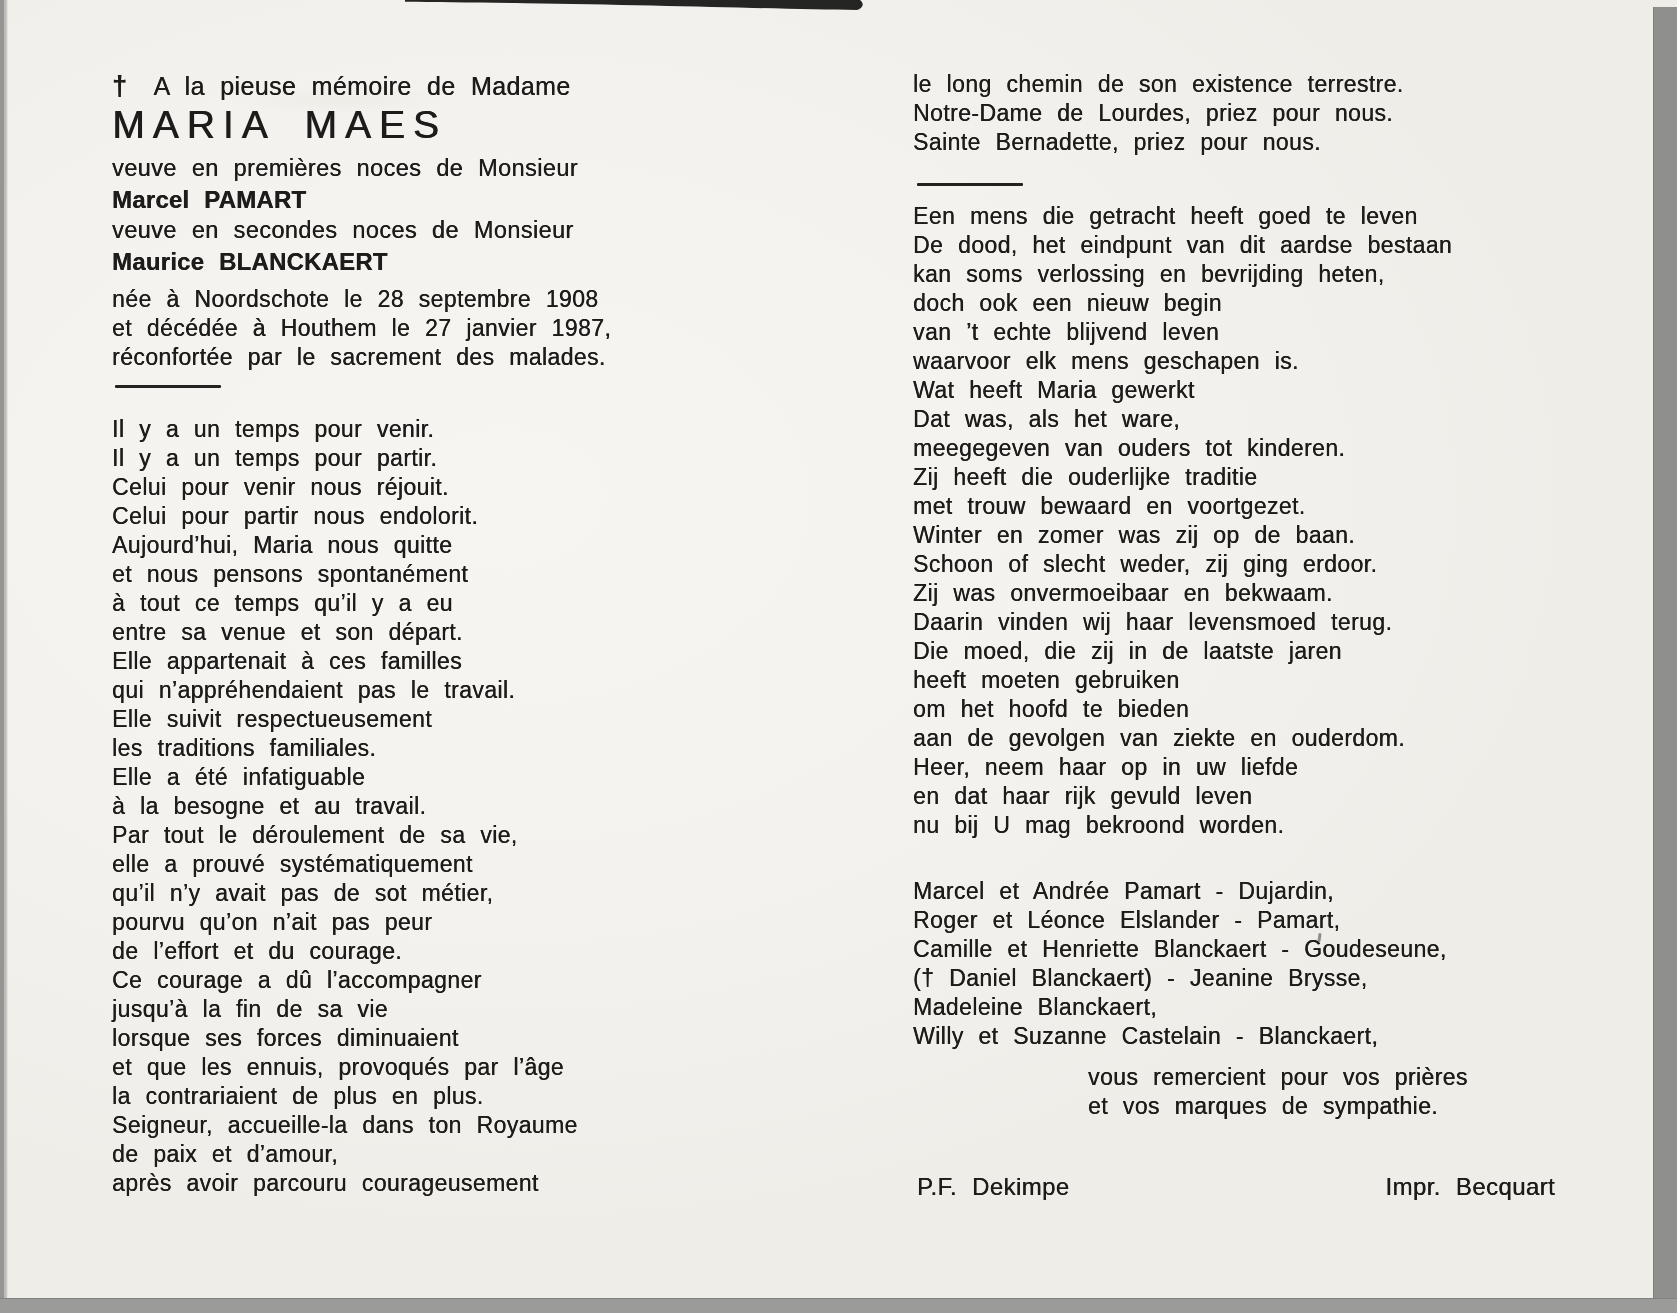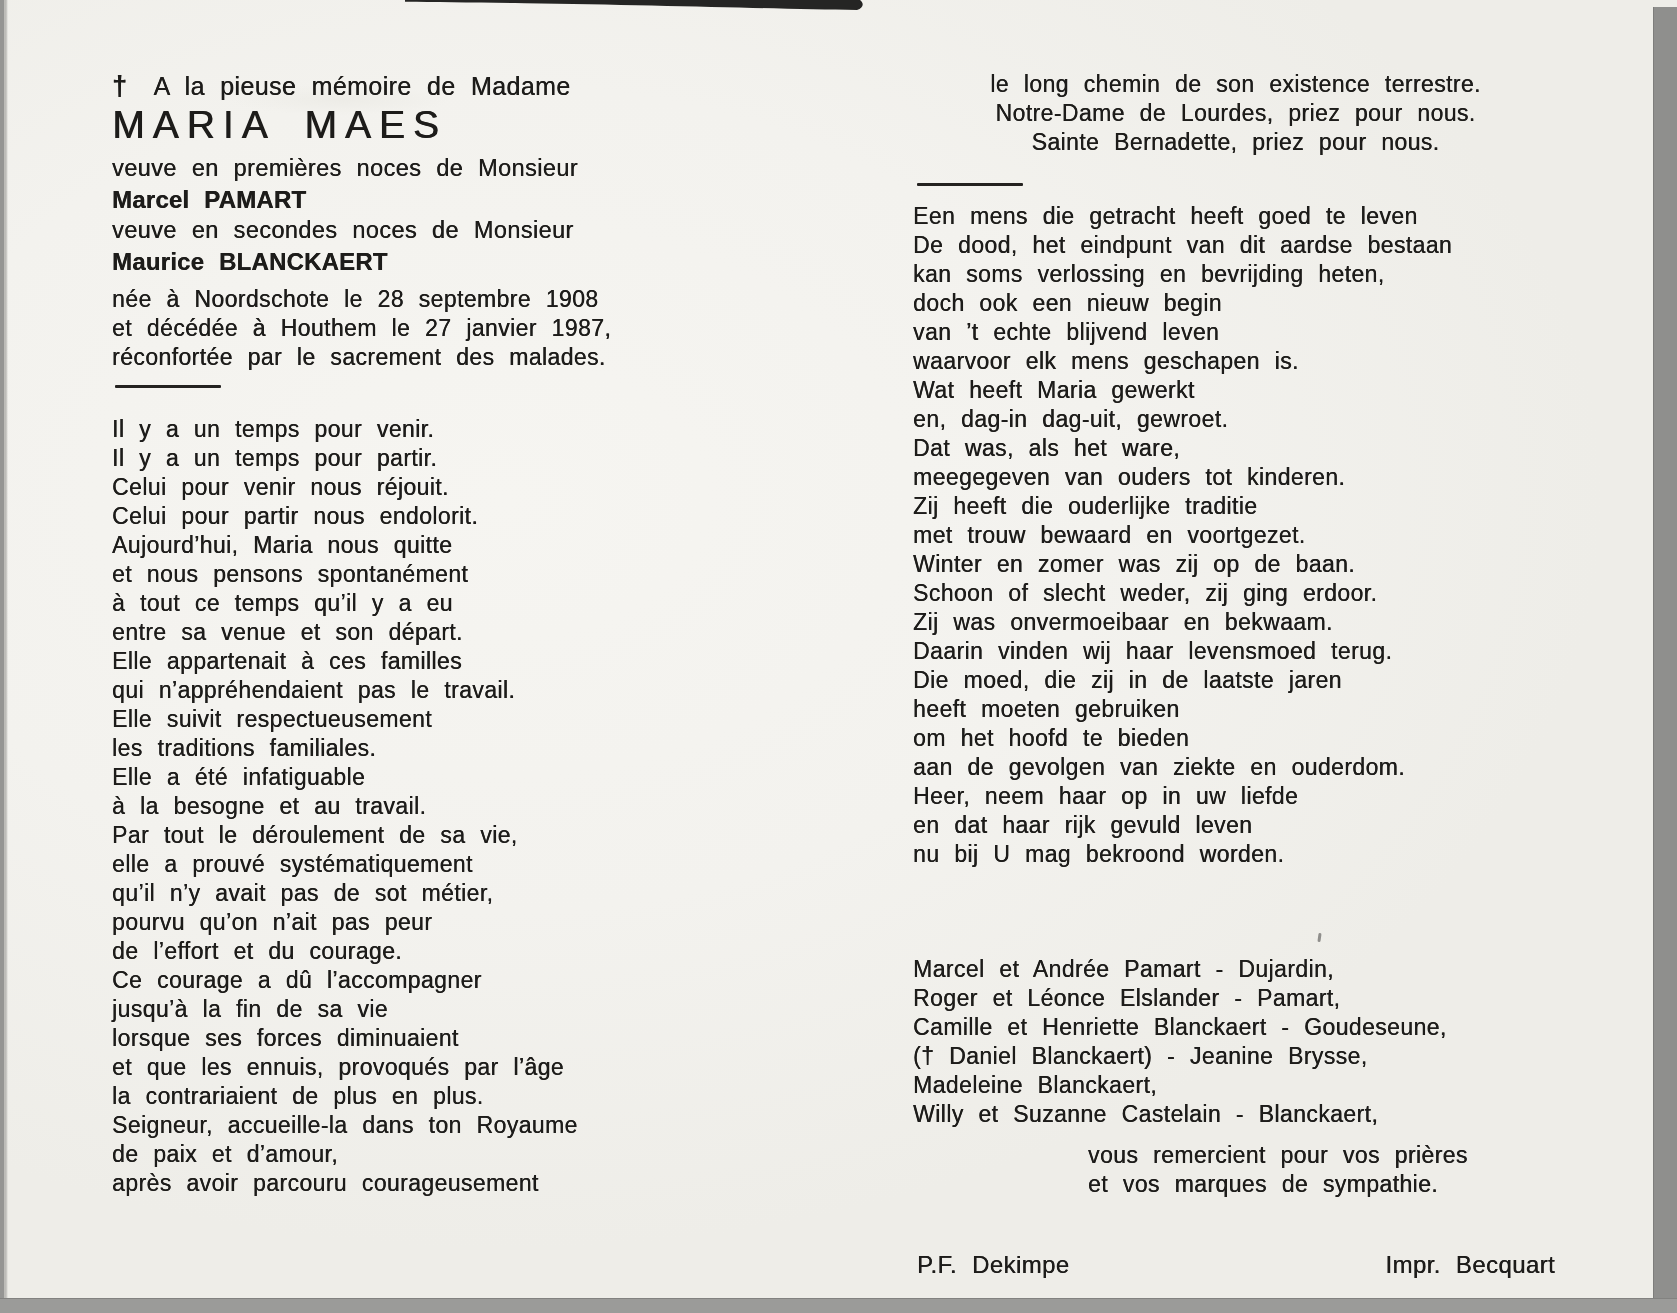--- a/index.html
+++ b/index.html
@@ -20,23 +20,23 @@
     font-weight:400;text-shadow:.7px 0 0 currentColor;white-space:nowrap;
   }
   .widow{margin-top:4px;}
   .widow .line{line-height:31px;font-size:23.5px;}
   .widow .line.bold{font-weight:700;font-size:24px;letter-spacing:.2px;}
   .vitals{margin-top:8px;}
   .rule{height:3px;background:#242220;width:106px;border-radius:1px;}
   .page.left .rule{margin:13px 0 0 3px;}
   .page.right .rule{margin:26px 0 0 4px;}
   .page.left .poem{margin-top:27px;}
-  .intro{padding-top:6px;text-align:center;}
+  .intro{padding-top:6px;}
   .page.right .poem{margin-top:16px;}
-  .family{margin-top:86px;}
+  .family{margin-top:37px;}
   .thanks{margin-top:12px;padding-left:175px;}
   .footer{
     margin-top:51px;display:flex;justify-content:space-between;
     width:638px;padding-left:4px;font-size:24px;line-height:30px;letter-spacing:.4px;
   }
   
   .edge-left{position:absolute;left:0;top:0;width:8px;height:1313px;
     background:linear-gradient(to right,#959593 0 4px,#bdbcb8 4px 6px,rgba(189,188,184,0) 8px);}
   .bar-bottom{position:absolute;left:0;top:1298px;width:1677px;height:15px;
     background:#9b9b99;border-top:1px solid #828280;}
@@ -111,21 +111,20 @@
       </div>
     <div class="rule"></div>
     <div class="poem">
         <div class="line bold">Een mens die getracht heeft goed te leven</div>
         <div class="line bold">De dood, het eindpunt van dit aardse bestaan</div>
         <div class="line bold">kan soms verlossing en bevrijding heten,</div>
         <div class="line bold">doch ook een nieuw begin</div>
         <div class="line bold">van ’t echte blijvend leven</div>
         <div class="line bold">waarvoor elk mens geschapen is.</div>
         <div class="line bold">Wat heeft Maria gewerkt</div>
-        <div class="line bold">en, dag-in dag-uit, gewroet.</div>
         <div class="line bold">Dat was, als het ware,</div>
         <div class="line bold">meegegeven van ouders tot kinderen.</div>
         <div class="line bold">Zij heeft die ouderlijke traditie</div>
         <div class="line bold">met trouw bewaard en voortgezet.</div>
         <div class="line bold">Winter en zomer was zij op de baan.</div>
         <div class="line bold">Schoon of slecht weder, zij ging erdoor.</div>
         <div class="line bold">Zij was onvermoeibaar en bekwaam.</div>
         <div class="line bold">Daarin vinden wij haar levensmoed terug.</div>
         <div class="line bold">Die moed, die zij in de laatste jaren</div>
         <div class="line bold">heeft moeten gebruiken</div>

